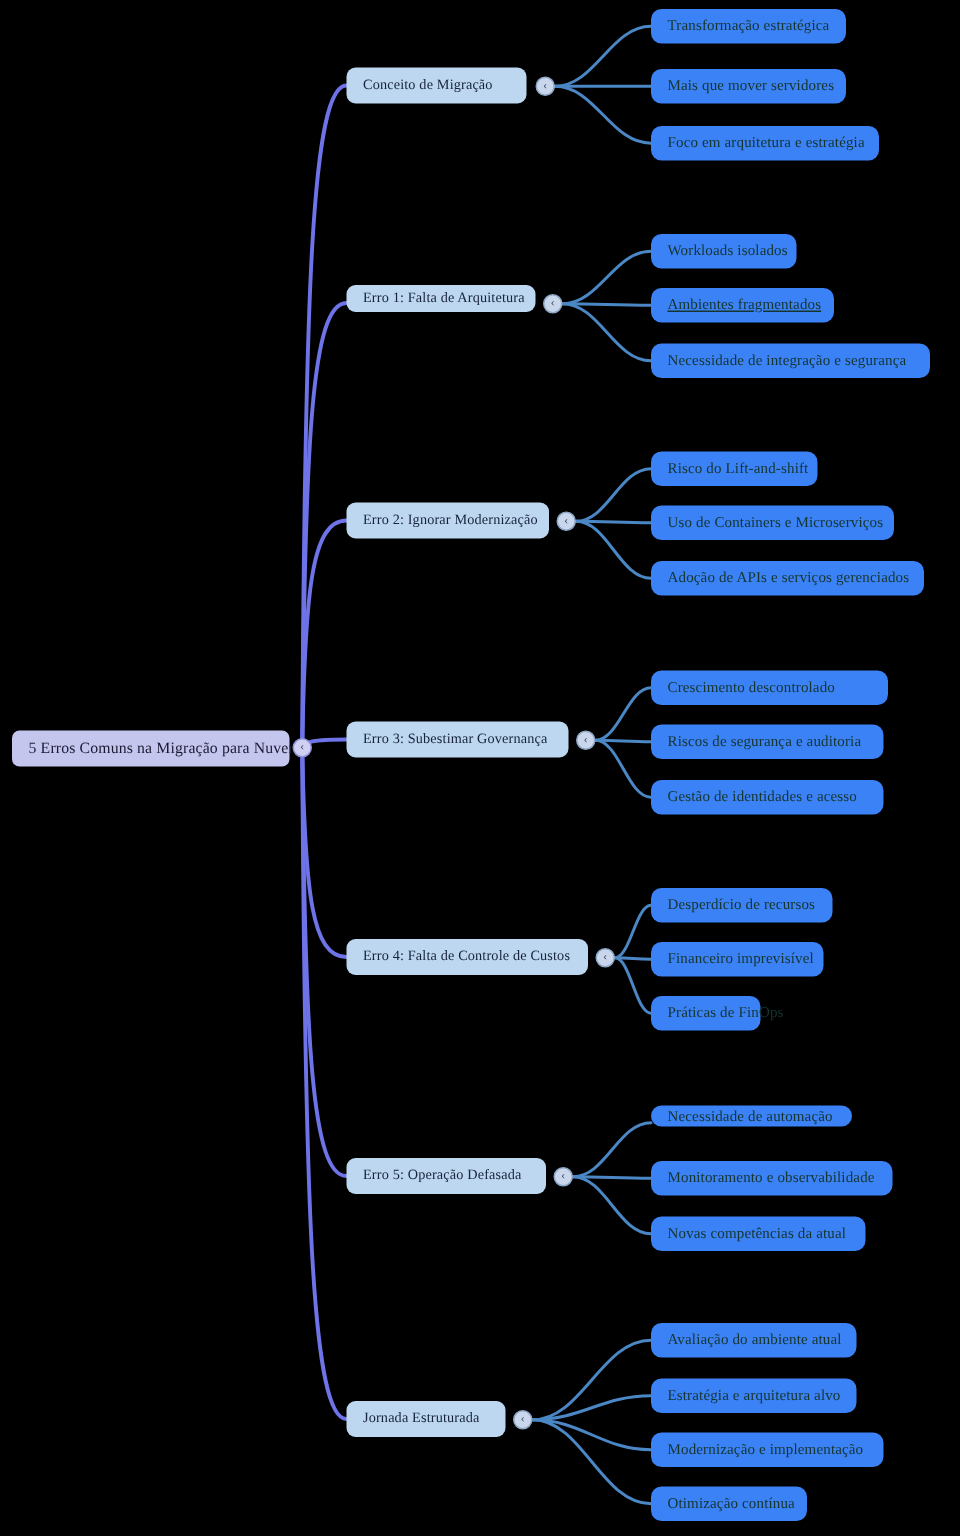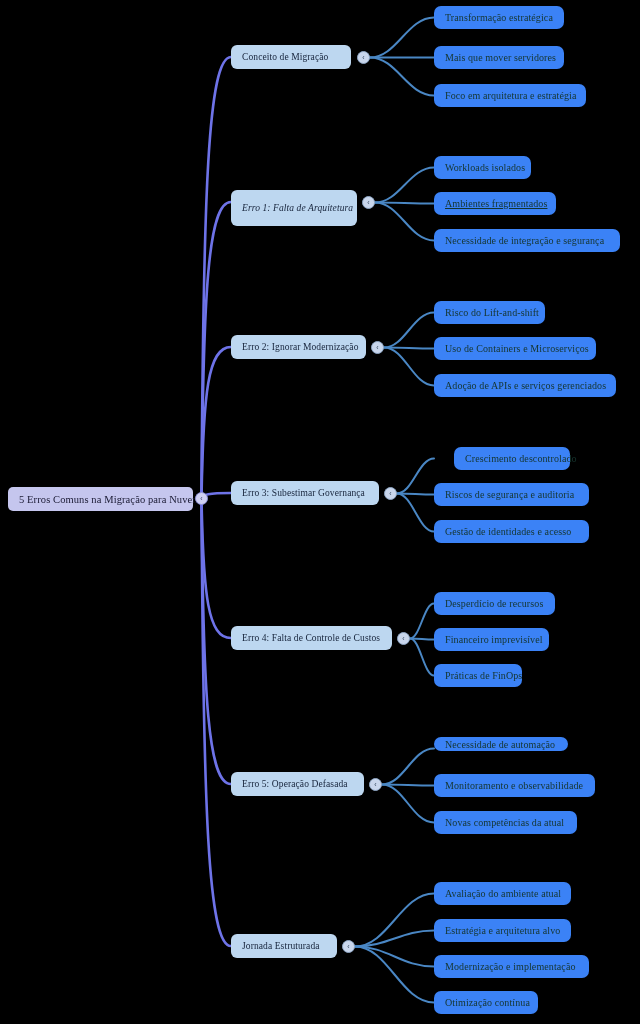--- a/index.html
+++ b/index.html
@@ -124,40 +124,40 @@
       <path d="M 355 946.5 C 388.18 946.5, 400.82 966.5, 434 966.5" fill="none" stroke="#4a87c4" stroke-width="2" stroke-linecap="round"></path>
       <path d="M 355 946.5 C 388.18 946.5, 400.82 1002.5, 434 1002.5" fill="none" stroke="#4a87c4" stroke-width="2" stroke-linecap="round"></path>
     </svg>
 <div class="node node-root" style="left: 8px; top: 487px; width: 185px; height: 24px;">5 Erros Comuns na Migração para Nuvem</div>
     <div class="toggle toggle-root" style="left: 195px; top: 492px;">‹</div>
     <div class="node node-branch" style="left: 231px; top: 45px; width: 120px; height: 24px;">Conceito de Migração</div>
     <div class="toggle" style="left: 357px; top: 51px;">‹</div>
     <div class="node node-leaf" style="left: 434px; top: 6px; width: 130px; height: 23px;">Transformação estratégica</div>
     <div class="node node-leaf" style="left: 434px; top: 84px; width: 152px; height: 23px;">Foco em arquitetura e estratégia</div>
     <div class="node node-leaf" style="left: 434px; top: 46px; width: 130px; height: 23px;">Mais que mover servidores</div>
-    <div class="node node-branch" style="left: 231px; top: 190px; width: 126px; height: 36px; font-style: italic;">Erro 1: Falta de Arquitetura</div>
+    <div class="node node-branch" style="left: 231px; top: 190px; width: 126px; height: 18px;">Erro 1: Falta de Arquitetura</div>
     <div class="toggle" style="left: 362px; top: 196px;">‹</div>
     <div class="node node-leaf" style="left: 434px; top: 156px; width: 97px; height: 23px;">Workloads isolados</div>
     <div class="node node-leaf" style="left: 434px; top: 192px; width: 122px; height: 23px; text-decoration: underline;">Ambientes fragmentados</div>
     <div class="node node-leaf" style="left: 434px; top: 229px; width: 186px; height: 23px;">Necessidade de integração e segurança</div>
     <div class="node node-branch" style="left: 231px; top: 335px; width: 135px; height: 24px;">Erro 2: Ignorar Modernização</div>
     <div class="toggle" style="left: 371px; top: 341px;">‹</div>
     <div class="node node-leaf" style="left: 434px; top: 301px; width: 111px; height: 23px;">Risco do Lift-and-shift</div>
     <div class="node node-leaf" style="left: 434px; top: 337px; width: 162px; height: 23px;">Uso de Containers e Microserviços</div>
     <div class="node node-leaf" style="left: 434px; top: 374px; width: 182px; height: 23px;">Adoção de APIs e serviços gerenciados</div>
     <div class="node node-branch" style="left: 231px; top: 481px; width: 148px; height: 24px;">Erro 3: Subestimar Governança</div>
     <div class="toggle" style="left: 384px; top: 487px;">‹</div>
-    <div class="node node-leaf" style="left: 454px; top: 447px; width: 116px; height: 23px;">Crescimento descontrolado</div>
+    <div class="node node-leaf" style="left: 434px; top: 447px; width: 158px; height: 23px;">Crescimento descontrolado</div>
     <div class="node node-leaf" style="left: 434px; top: 483px; width: 155px; height: 23px;">Riscos de segurança e auditoria</div>
     <div class="node node-leaf" style="left: 434px; top: 520px; width: 155px; height: 23px;">Gestão de identidades e acesso</div>
     <div class="node node-branch" style="left: 231px; top: 626px; width: 161px; height: 24px;">Erro 4: Falta de Controle de Custos</div>
     <div class="toggle" style="left: 397px; top: 632px;">‹</div>
     <div class="node node-leaf" style="left: 434px; top: 592px; width: 121px; height: 23px;">Desperdício de recursos</div>
     <div class="node node-leaf" style="left: 434px; top: 628px; width: 115px; height: 23px;">Financeiro imprevisível</div>
-    <div class="node node-leaf" style="left: 434px; top: 664px; width: 88px; height: 23px; font-family: Liberation Serif, serif;">Práticas de FinOps</div>
+    <div class="node node-leaf" style="left: 434px; top: 664px; width: 73px; height: 23px; font-family: Liberation Serif, serif;">Práticas de FinOps</div>
     <div class="node node-branch" style="left: 231px; top: 772px; width: 133px; height: 24px;">Erro 5: Operação Defasada</div>
     <div class="toggle" style="left: 369px; top: 778px;">‹</div>
     <div class="node node-leaf" style="left: 434px; top: 737px; width: 134px; height: 14px;">Necessidade de automação</div>
     <div class="node node-leaf" style="left: 434px; top: 774px; width: 161px; height: 23px;">Monitoramento e observabilidade</div>
     <div class="node node-leaf" style="left: 434px; top: 811px; width: 143px; height: 23px;">Novas competências da atual</div>
     <div class="node node-branch" style="left: 231px; top: 934px; width: 106px; height: 24px;">Jornada Estruturada</div>
     <div class="toggle" style="left: 342px; top: 940px;">‹</div>
     <div class="node node-leaf" style="left: 434px; top: 882px; width: 137px; height: 23px;">Avaliação do ambiente atual</div>
     <div class="node node-leaf" style="left: 434px; top: 955px; width: 155px; height: 23px;">Modernização e implementação</div>
     <div class="node node-leaf" style="left: 434px; top: 919px; width: 137px; height: 23px;">Estratégia e arquitetura alvo</div>

